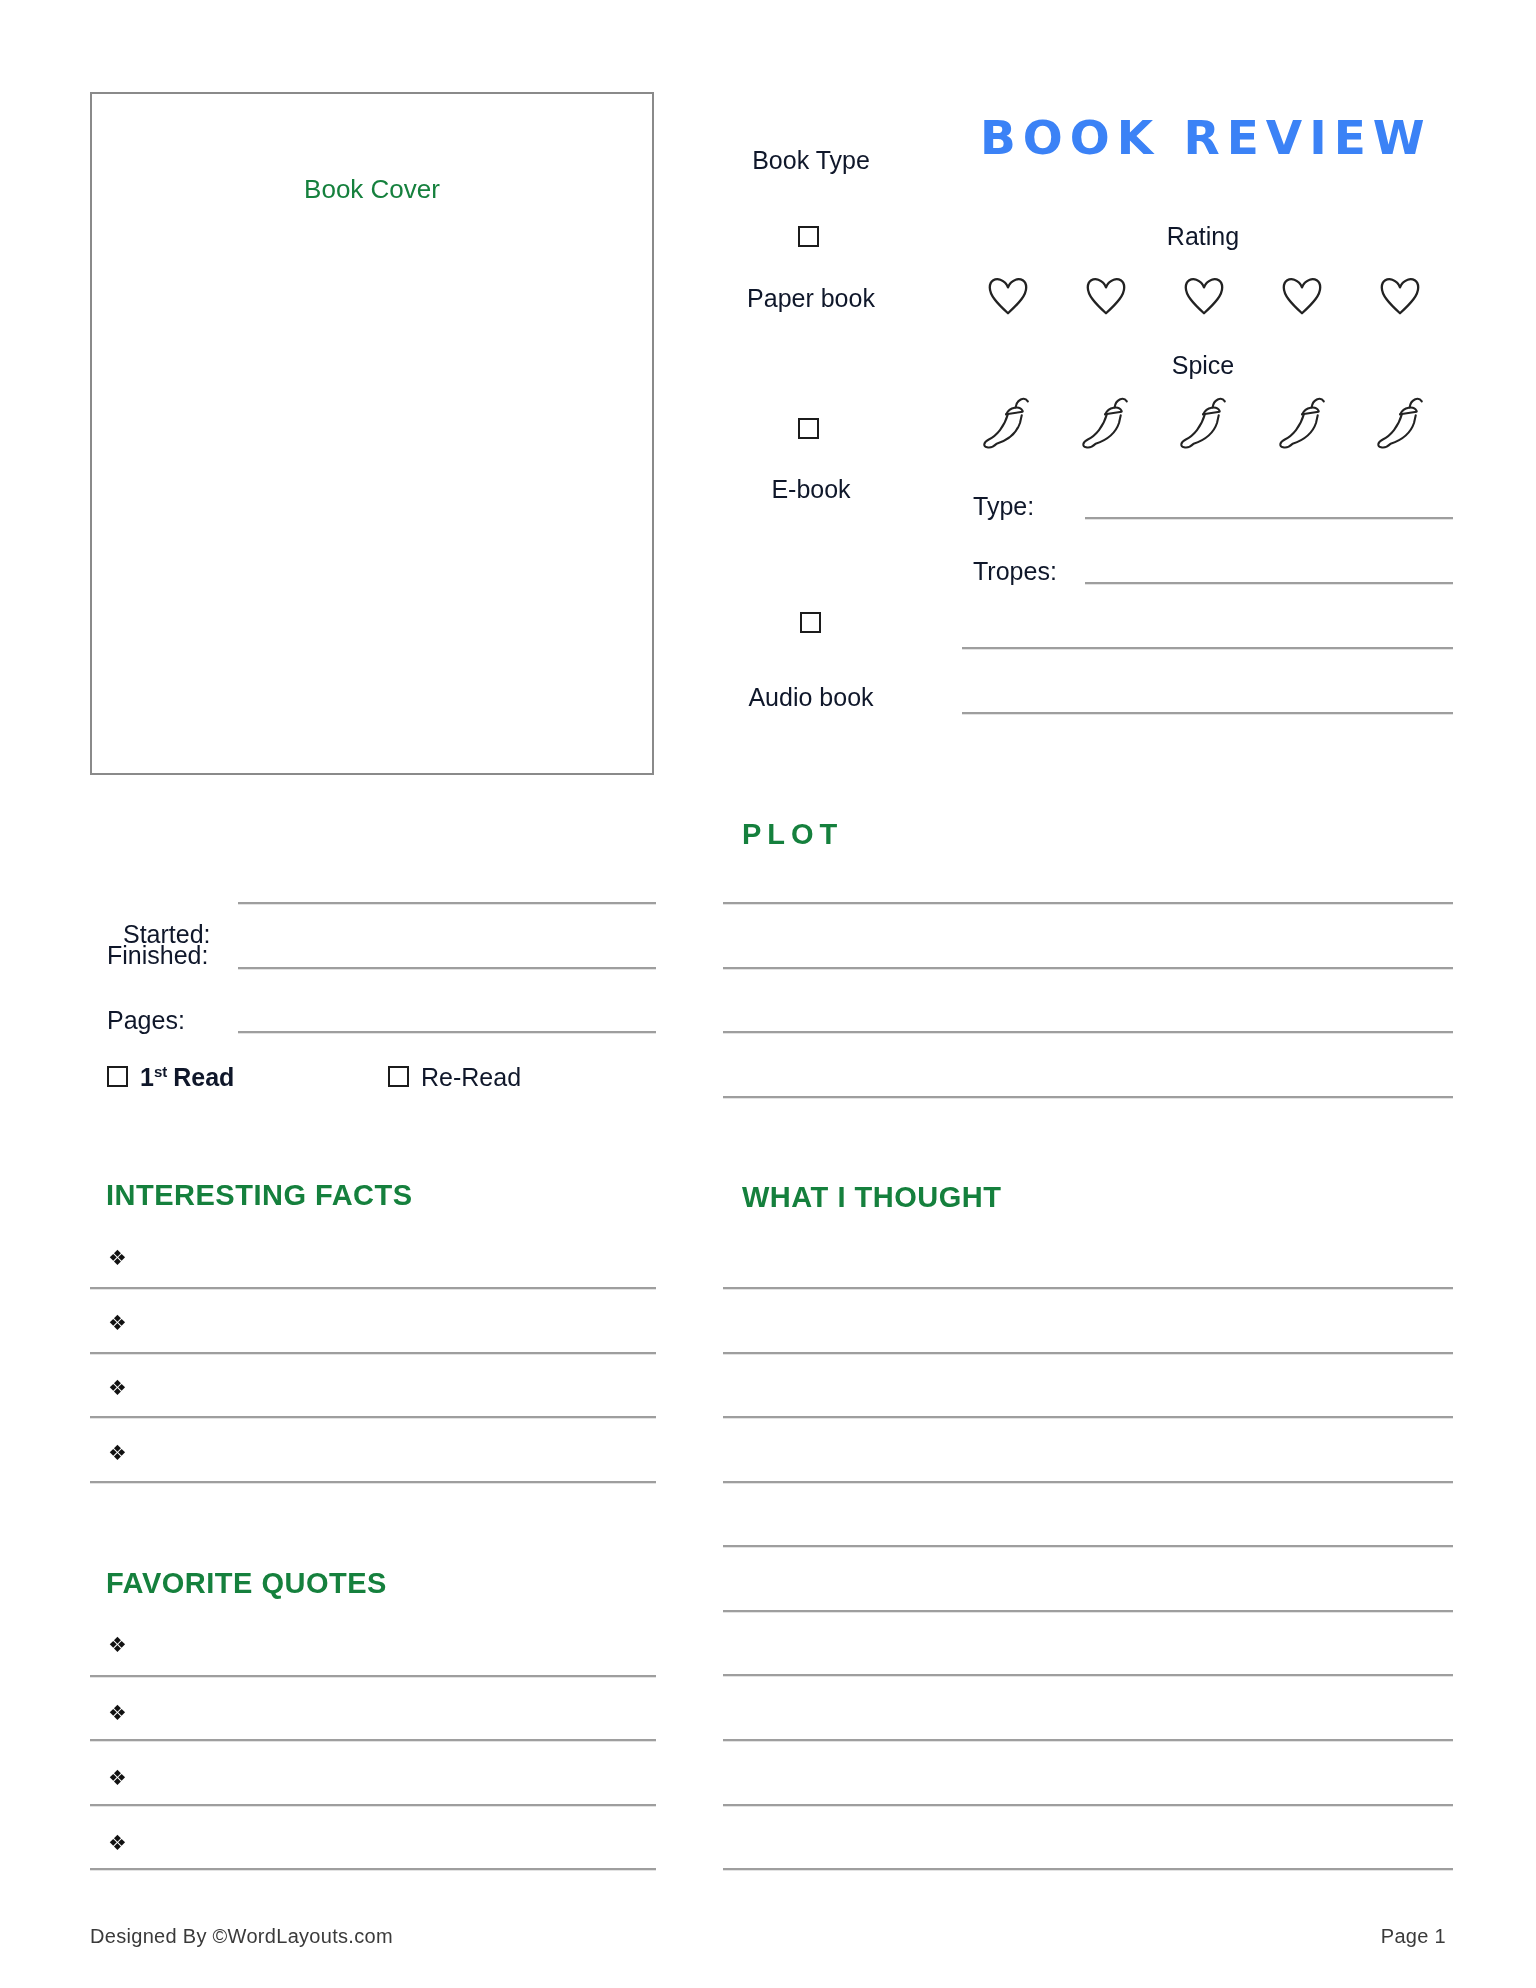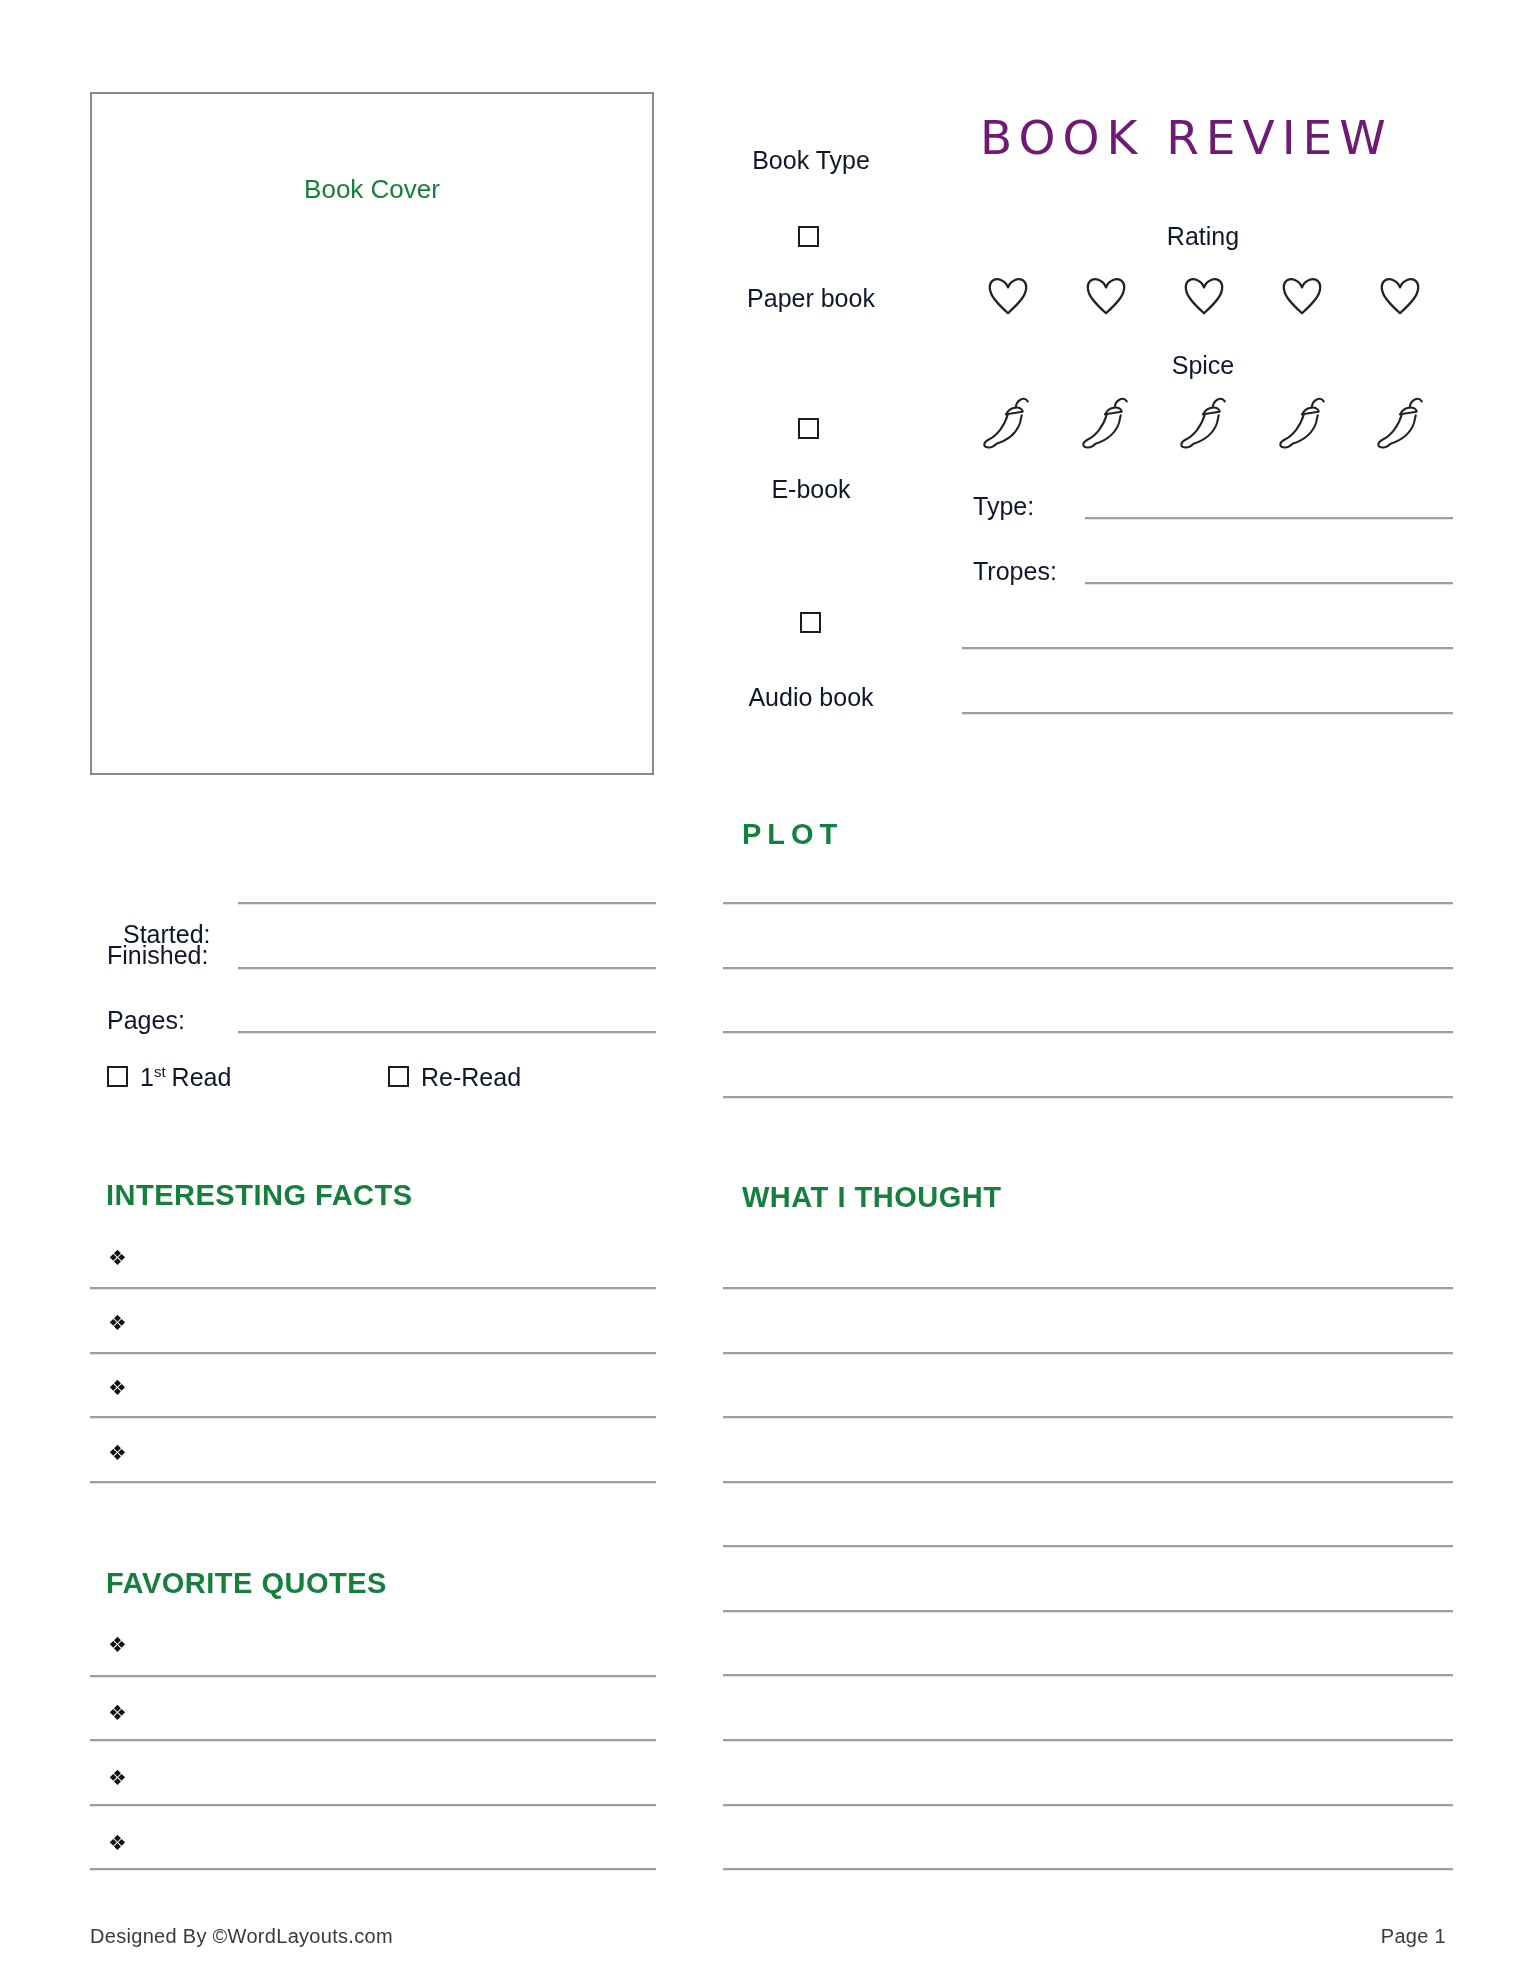--- a/index.html
+++ b/index.html
@@ -19,21 +19,21 @@
   .rule{position:absolute;height:2px;background:#9e9e9e;border-bottom:1px solid #e3e3e3;}
   .checkbox{position:absolute;width:17px;height:17px;border:2px solid #1c1c1c;background:#fff;}
   .cover-box{
     position:absolute;left:90px;top:92px;width:564px;height:683px;
     border:2px solid #8a8a8a;box-sizing:border-box;
   }
   .cover-label{position:absolute;left:0;top:80px;width:100%;text-align:center;font-size:26px;color:#15803d;}
   .title{
     position:absolute;left:980px;top:110px;
     font-family:"DejaVu Sans",sans-serif;
-    font-size:47px;font-weight:400;letter-spacing:7px;color:#701a75;
+    font-size:47px;font-weight:700;letter-spacing:7px;color:#3b82f6;
     white-space:nowrap;
   }
   .bullet{position:absolute;font-size:21px;color:#111;}
   .icon-row{position:absolute;display:flex;justify-content:space-between;align-items:center;}
   .icon-row svg{display:block;}
   .footer{font-size:20px;color:#3a3a3a;letter-spacing:0.3px;white-space:nowrap;}
   sup{font-size:60%;vertical-align:super;}
   .gap-left{margin-left:6px;}
 </style>
 </head>
@@ -48,21 +48,21 @@
   <div class="abs label" style="left:123px;top:876px;margin-top:44px;">Started:</div>
   <div class="rule" style="left:238px;top:902px;width:418px;"></div>
 
   <div class="abs label" style="left:107px;top:941px;">Finished:</div>
   <div class="rule" style="left:238px;top:967px;width:418px;"></div>
 
   <div class="abs label" style="left:107px;top:1006px;">Pages:</div>
   <div class="rule" style="left:238px;top:1031px;width:418px;"></div>
 
   <div class="checkbox" style="left:107px;top:1066px;"></div>
-  <div class="abs label" style="left:140px;top:1063px;"><span>1</span><sup>st</sup><span class="gap-left">Read</span></div>
+  <div class="abs label" style="left:140px;top:1063px;font-weight:bold;"><span>1</span><sup>st</sup><span class="gap-left">Read</span></div>
 
   <div class="checkbox" style="left:388px;top:1066px;"></div>
   <div class="abs label" style="left:421px;top:1063px;">Re-Read</div>
 
   <div class="abs heading" style="left:106px;top:1179px;">INTERESTING FACTS</div>
   <div class="bullet" style="left:108px;top:1246px;">❖</div>
   <div class="rule" style="left:90px;top:1287px;width:566px;"></div>
   <div class="bullet" style="left:108px;top:1311px;">❖</div>
   <div class="rule" style="left:90px;top:1352px;width:566px;"></div>
   <div class="bullet" style="left:108px;top:1376px;">❖</div>

